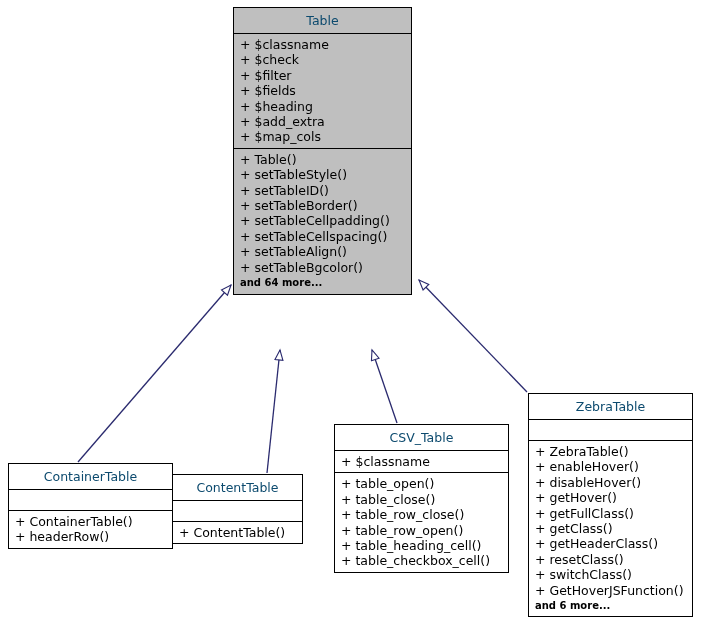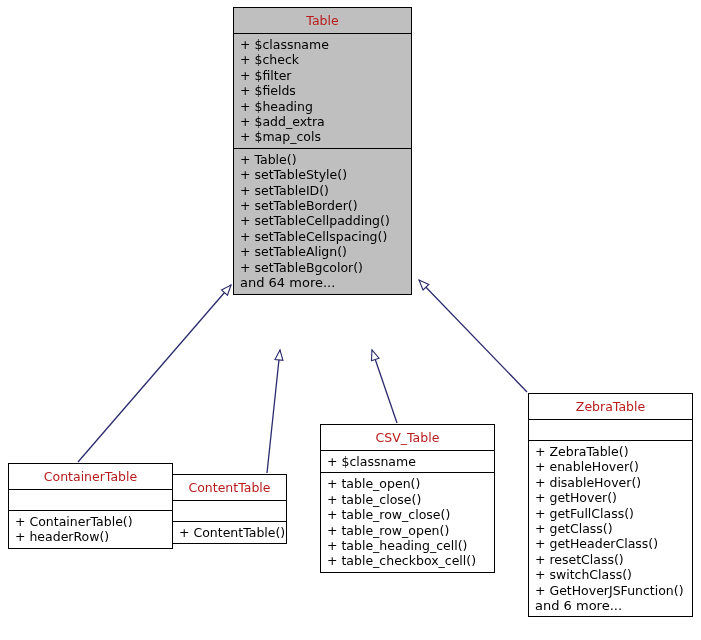--- a/index.html
+++ b/index.html
@@ -28,21 +28,21 @@
     border: 1px solid #000000;
     background: #ffffff;
     z-index: 5;
   }
   .uml-class.highlight {
     background: #bfbfbf;
   }
   .cls-name {
     text-align: center;
     font-size: 12.5px;
-    color: #b91c1c;
+    color: #0c4a6e;
     line-height: 15px;
     padding: 5px 6px 5px 6px;
     border-bottom: 1px solid #000000;
     white-space: nowrap;
     overflow: hidden;
   }
   .cls-section {
     border-bottom: 1px solid #000000;
     padding: 3px 0 3px 6px;
   }
@@ -54,24 +54,25 @@
     padding: 3px 4px;
   }
   .member {
     font-size: 12.5px;
     line-height: 15.4px;
     color: #000000;
     white-space: nowrap;
     overflow: hidden;
   }
   .more {
-    font-size: 13px;
+    font-size: 10px;
     line-height: 15.4px;
     color: #000000;
     white-space: nowrap;
+    font-weight: bold;
   }
   svg.edges {
     position: absolute;
     left: 0;
     top: 0;
     width: 701px;
     height: 640px;
     z-index: 1;
     pointer-events: none;
   }
@@ -123,29 +124,29 @@
 
   <div class="uml-class" style="left:8px; top:463px; width:165px;">
     <div class="cls-name">ContainerTable</div>
     <div class="cls-section empty"></div>
     <div class="cls-section">
       <div class="member">+ ContainerTable()</div>
       <div class="member">+ headerRow()</div>
     </div>
   </div>
 
-  <div class="uml-class" style="left:172px; top:474px; width:115px;">
+  <div class="uml-class" style="left:172px; top:474px; width:131px;">
     <div class="cls-name">ContentTable</div>
     <div class="cls-section empty"></div>
     <div class="cls-section">
       <div class="member">+ ContentTable()</div>
     </div>
   </div>
 
-  <div class="uml-class" style="left:320px; top:424px; width:175px;">
+  <div class="uml-class" style="left:334px; top:424px; width:175px;">
     <div class="cls-name">CSV_Table</div>
     <div class="cls-section">
       <div class="member">+ $classname</div>
     </div>
     <div class="cls-section">
       <div class="member">+ table_open()</div>
       <div class="member">+ table_close()</div>
       <div class="member">+ table_row_close()</div>
       <div class="member">+ table_row_open()</div>
       <div class="member">+ table_heading_cell()</div>

